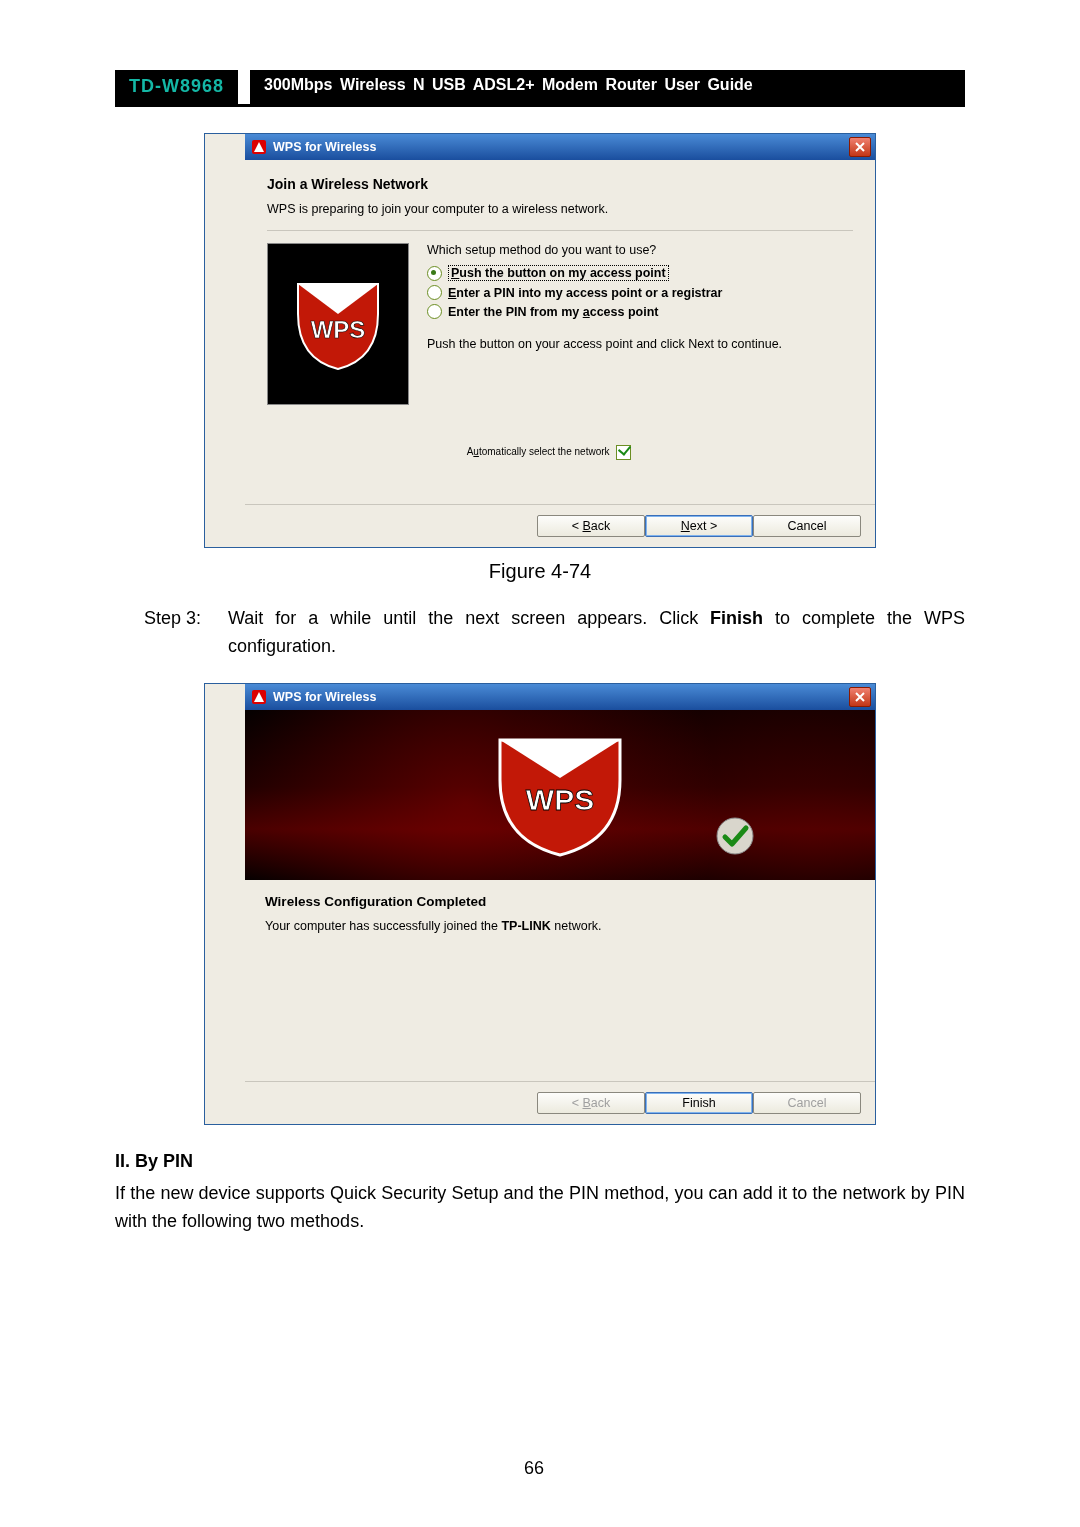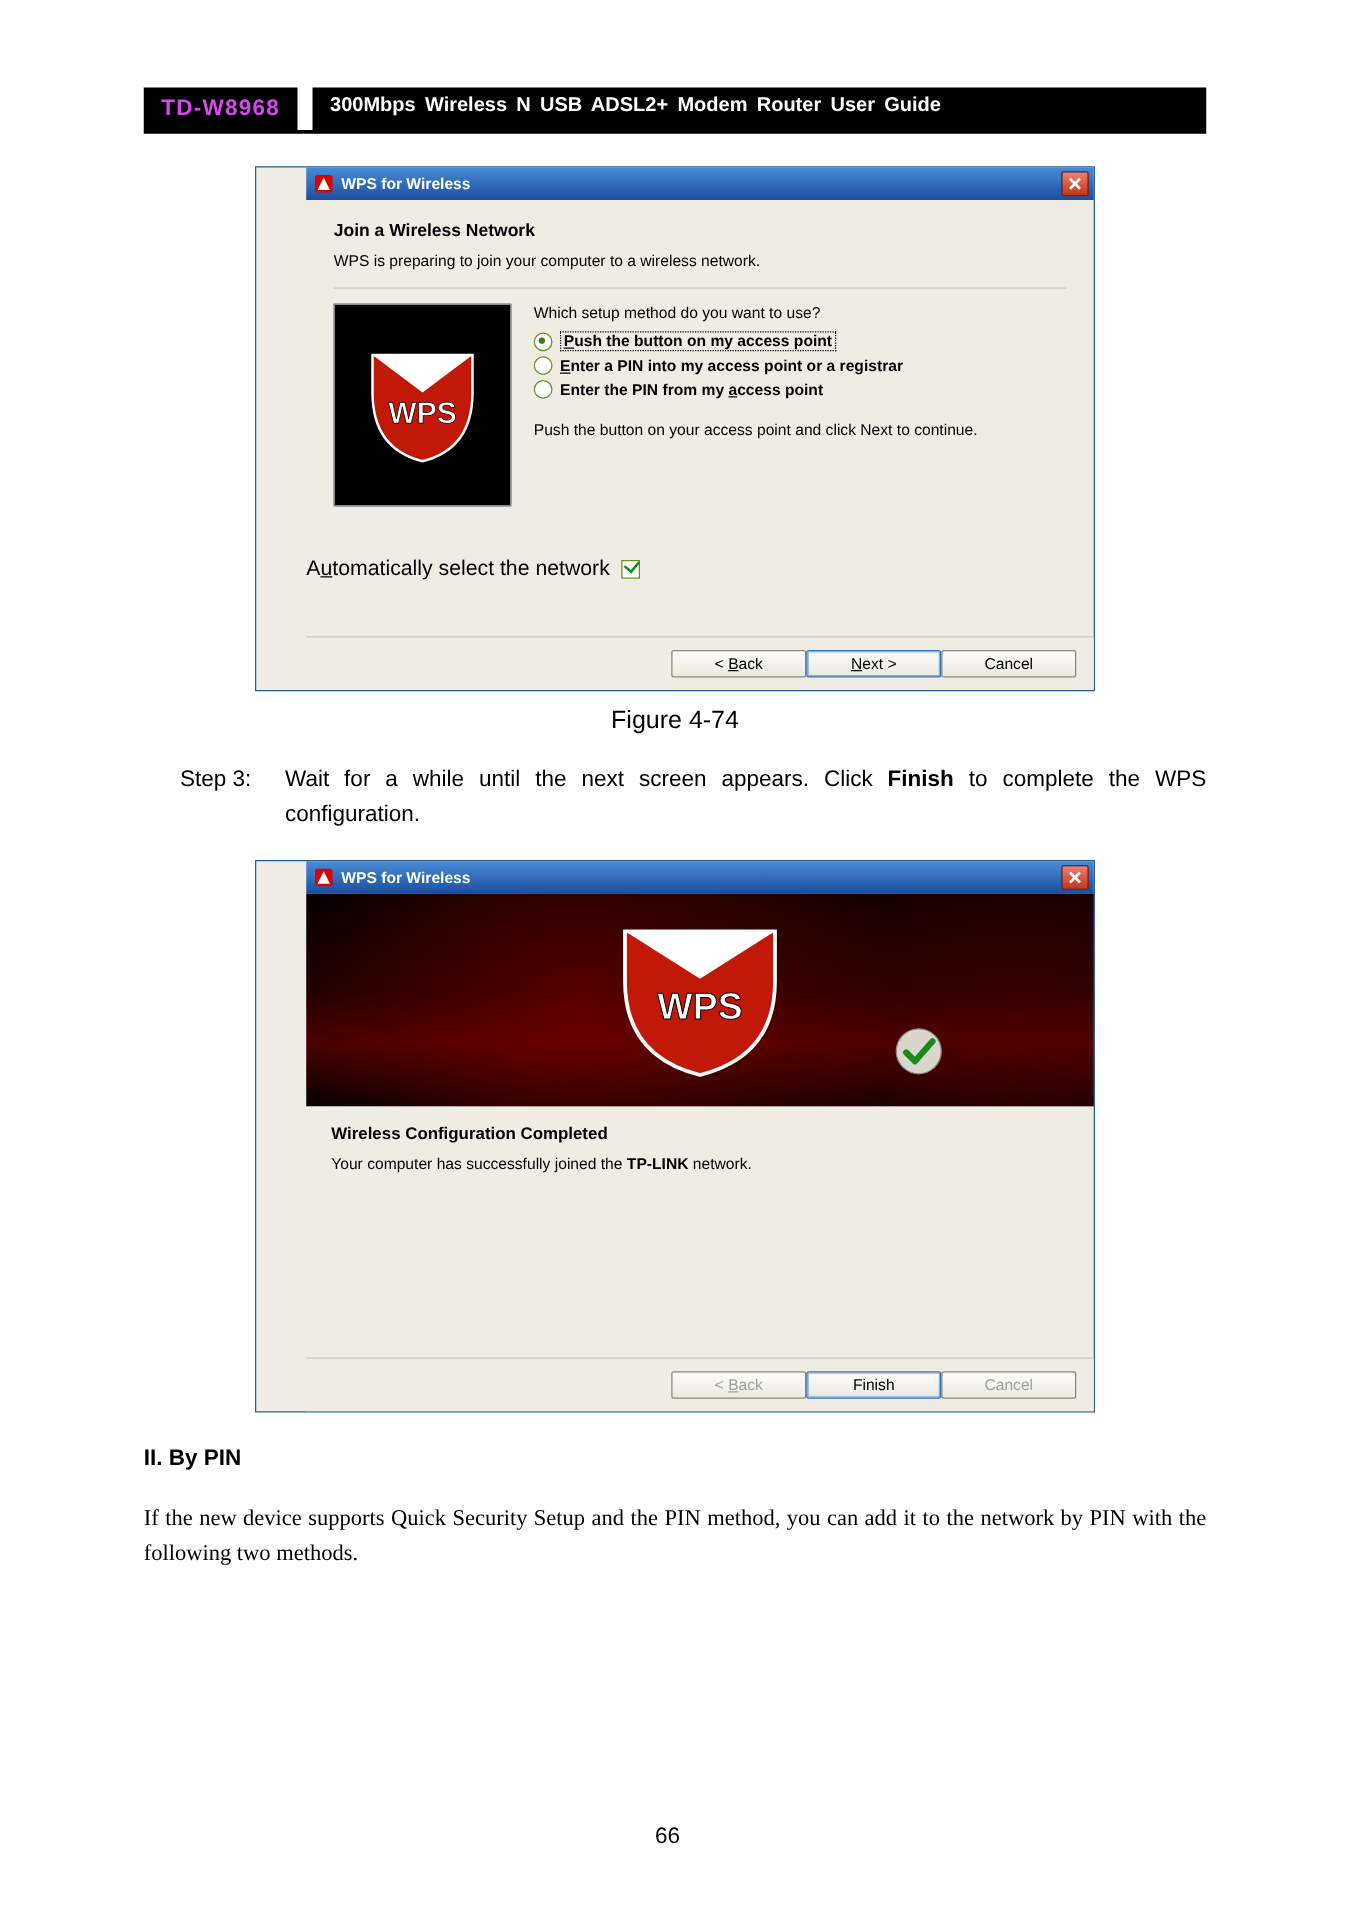--- a/index.html
+++ b/index.html
@@ -16,21 +16,21 @@
     position: relative;
   }
   
   .doc-header {
     display: flex;
     border-bottom: 3px solid #000;
     margin-bottom: 26px;
   }
   .doc-header .model {
     background: #000;
-    color: #d946ef;
+    color: #14b8a6;
     font-weight: bold;
     font-size: 18px;
     padding: 6px 14px 7px;
     letter-spacing: 1px;
   }
   .doc-header .title {
     flex: 1;
     background: #000;
     color: #fff;
     font-weight: bold;
@@ -131,22 +131,22 @@
     left: 3px; top: 3px;
     width: 5px; height: 5px;
     background: #3a7a18;
     border-radius: 50%;
   }
   .options .instr {
     font-size: 12.5px;
     margin-top: 18px;
   }
   .auto {
-    text-align: left;
-    font-size: 17px;
+    text-align: center;
+    font-size: 10px;
     padding: 36px 22px 0 0;
   }
   .auto .chk {
     display: inline-block;
     width: 13px; height: 13px;
     border: 1px solid #6b8e23;
     background: #fff;
     vertical-align: middle;
     position: relative;
     margin-left: 4px;
@@ -243,22 +243,21 @@
 
   .sec-head {
     font-size: 18px;
     font-weight: bold;
     margin-top: 26px;
   }
   .para {
     font-size: 18px;
     line-height: 1.55;
     text-align: justify;
-    margin-top: 24px;
-    font-family: Liberation Serif, serif;
+    margin-top: 8px;
   }
   .page-num {
     position: absolute;
     left: 0; right: 12px;
     bottom: 48px;
     text-align: center;
     font-size: 18px;
   }
 </style>
 </head>

